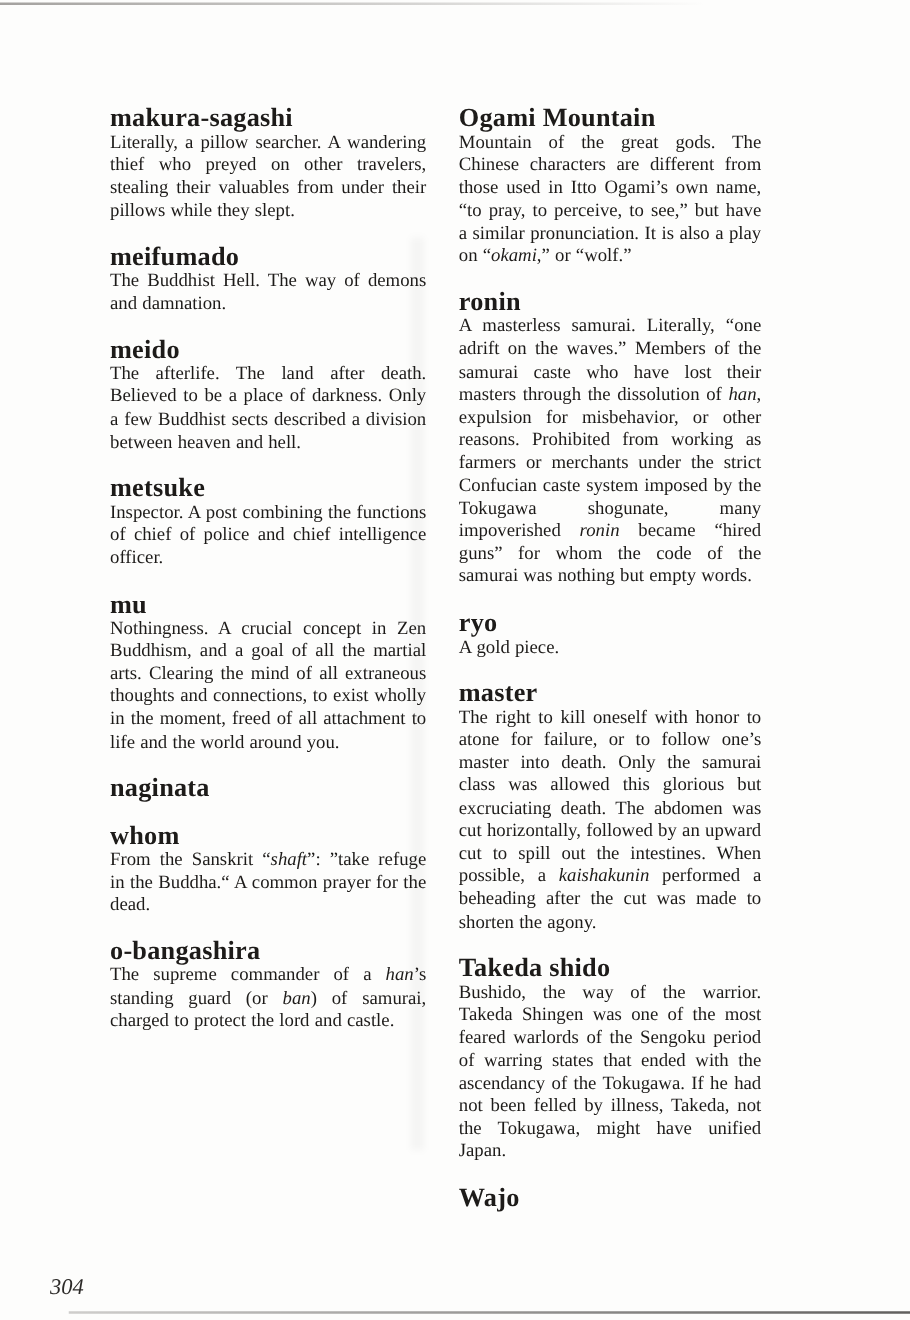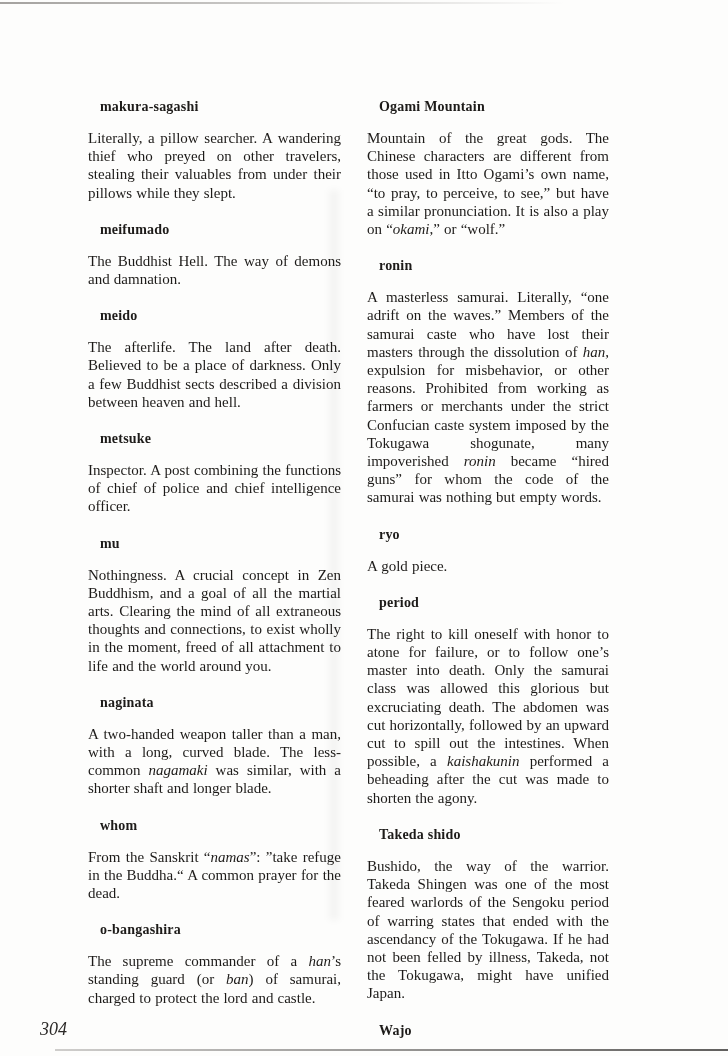--- a/index.html
+++ b/index.html
@@ -32,22 +32,22 @@
     filter: blur(3px);
   }
   .col {
     position: absolute; top: 84px;
     text-align: justify;
   }
   .col-left  { left: 88px;  width: 253px; }
   .col-right { left: 367px; width: 242px; }
   .entry { margin: 0 0 17px 0; }
   .term {
-    margin: 12px;
-    font-size: 14px;
+    margin: 0;
+    font-size: 21px;
     line-height: 21px;
     font-weight: bold;
     letter-spacing: 0.2px;
     text-align: left;
   }
   .definition {
     margin: 0;
     font-size: 15px;
     line-height: 18.2px;
     word-spacing: 0.4px;
@@ -85,46 +85,45 @@
       <div class="entry">
         <h3 class="term">metsuke</h3>
         <p class="definition"><span>Inspector. A post combining the functions of chief of police and chief intelligence officer.</span></p>
       </div>
       <div class="entry">
         <h3 class="term">mu</h3>
         <p class="definition"><span>Nothingness. A crucial concept in Zen Buddhism, and a goal of all the martial arts. Clearing the mind of all extraneous thoughts and connections, to exist wholly in the moment, freed of all attachment to life and the world around you.</span></p>
       </div>
       <div class="entry">
         <h3 class="term">naginata</h3>
-        <p class="definition"><span>A two-handed weapon taller than a man, with a long, curved blade. The less-common </span><em>nagamaki</em><span> was similar, with a shorter shaft and longer blade.</span></p>
       </div>
       <div class="entry">
         <h3 class="term">whom</h3>
-        <p class="definition"><span>From the Sanskrit “</span><em>namas</em><span>”: ”take refuge in the Buddha.“ A common prayer for the dead.</span></p>
+        <p class="definition"><span>From the Sanskrit “</span><em>shaft</em><span>”: ”take refuge in the Buddha.“ A common prayer for the dead.</span></p>
       </div>
       <div class="entry">
         <h3 class="term">o-bangashira</h3>
         <p class="definition"><span>The supreme commander of a </span><em>han</em><span>’s standing guard (or </span><em>ban</em><span>) of samurai, charged to protect the lord and castle.</span></p>
       </div>
     </div>
   <div class="col col-right" id="col-1">
       <div class="entry">
         <h3 class="term">Ogami Mountain</h3>
         <p class="definition"><span>Mountain of the great gods. The Chinese characters are different from those used in Itto Ogami’s own name, “to pray, to perceive, to see,” but have a similar pronunciation. It is also a play on “</span><em>okami</em><span>,” or “wolf.”</span></p>
       </div>
       <div class="entry">
         <h3 class="term">ronin</h3>
         <p class="definition"><span>A masterless samurai. Literally, “one adrift on the waves.” Members of the samurai caste who have lost their masters through the dissolution of </span><em>han</em><span>, expulsion for misbehavior, or other reasons. Prohibited from working as farmers or merchants under the strict Confucian caste system imposed by the Tokugawa shogunate, many impoverished </span><em>ronin</em><span> became “hired guns” for whom the code of the samurai was nothing but empty words.</span></p>
       </div>
       <div class="entry">
         <h3 class="term">ryo</h3>
         <p class="definition"><span>A gold piece.</span></p>
       </div>
       <div class="entry">
-        <h3 class="term">period</h3>
+        <h3 class="term">master</h3>
         <p class="definition"><span>The right to kill oneself with honor to atone for failure, or to follow one’s master into death. Only the samurai class was allowed this glorious but excruciating death. The abdomen was cut horizontally, followed by an upward cut to spill out the intestines. When possible, a </span><em>kaishakunin</em><span> performed a beheading after the cut was made to shorten the agony.</span></p>
       </div>
       <div class="entry">
         <h3 class="term">Takeda shido</h3>
         <p class="definition"><span>Bushido, the way of the warrior. Takeda Shingen was one of the most feared warlords of the Sengoku period of warring states that ended with the ascendancy of the Tokugawa. If he had not been felled by illness, Takeda, not the Tokugawa, might have unified Japan.</span></p>
       </div>
       <div class="entry">
         <h3 class="term">Wajo</h3>
       </div>
     </div>

